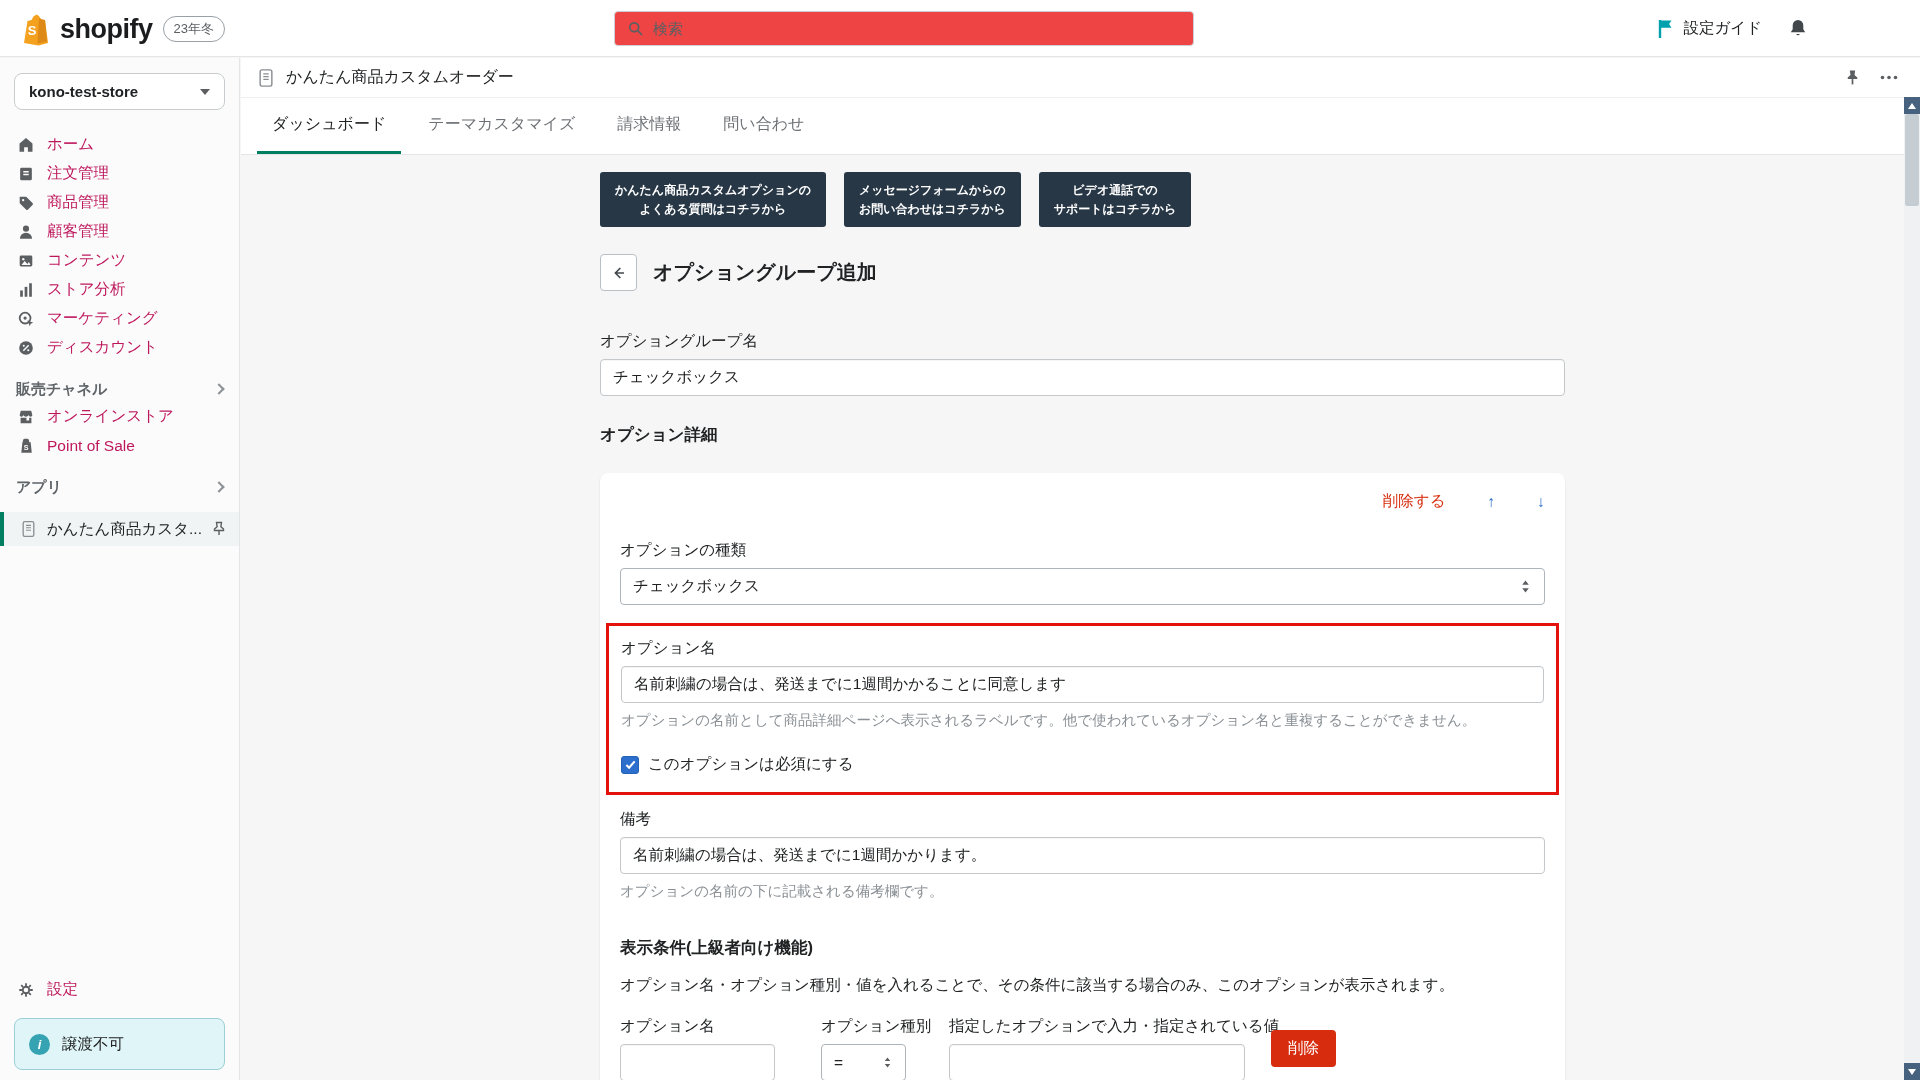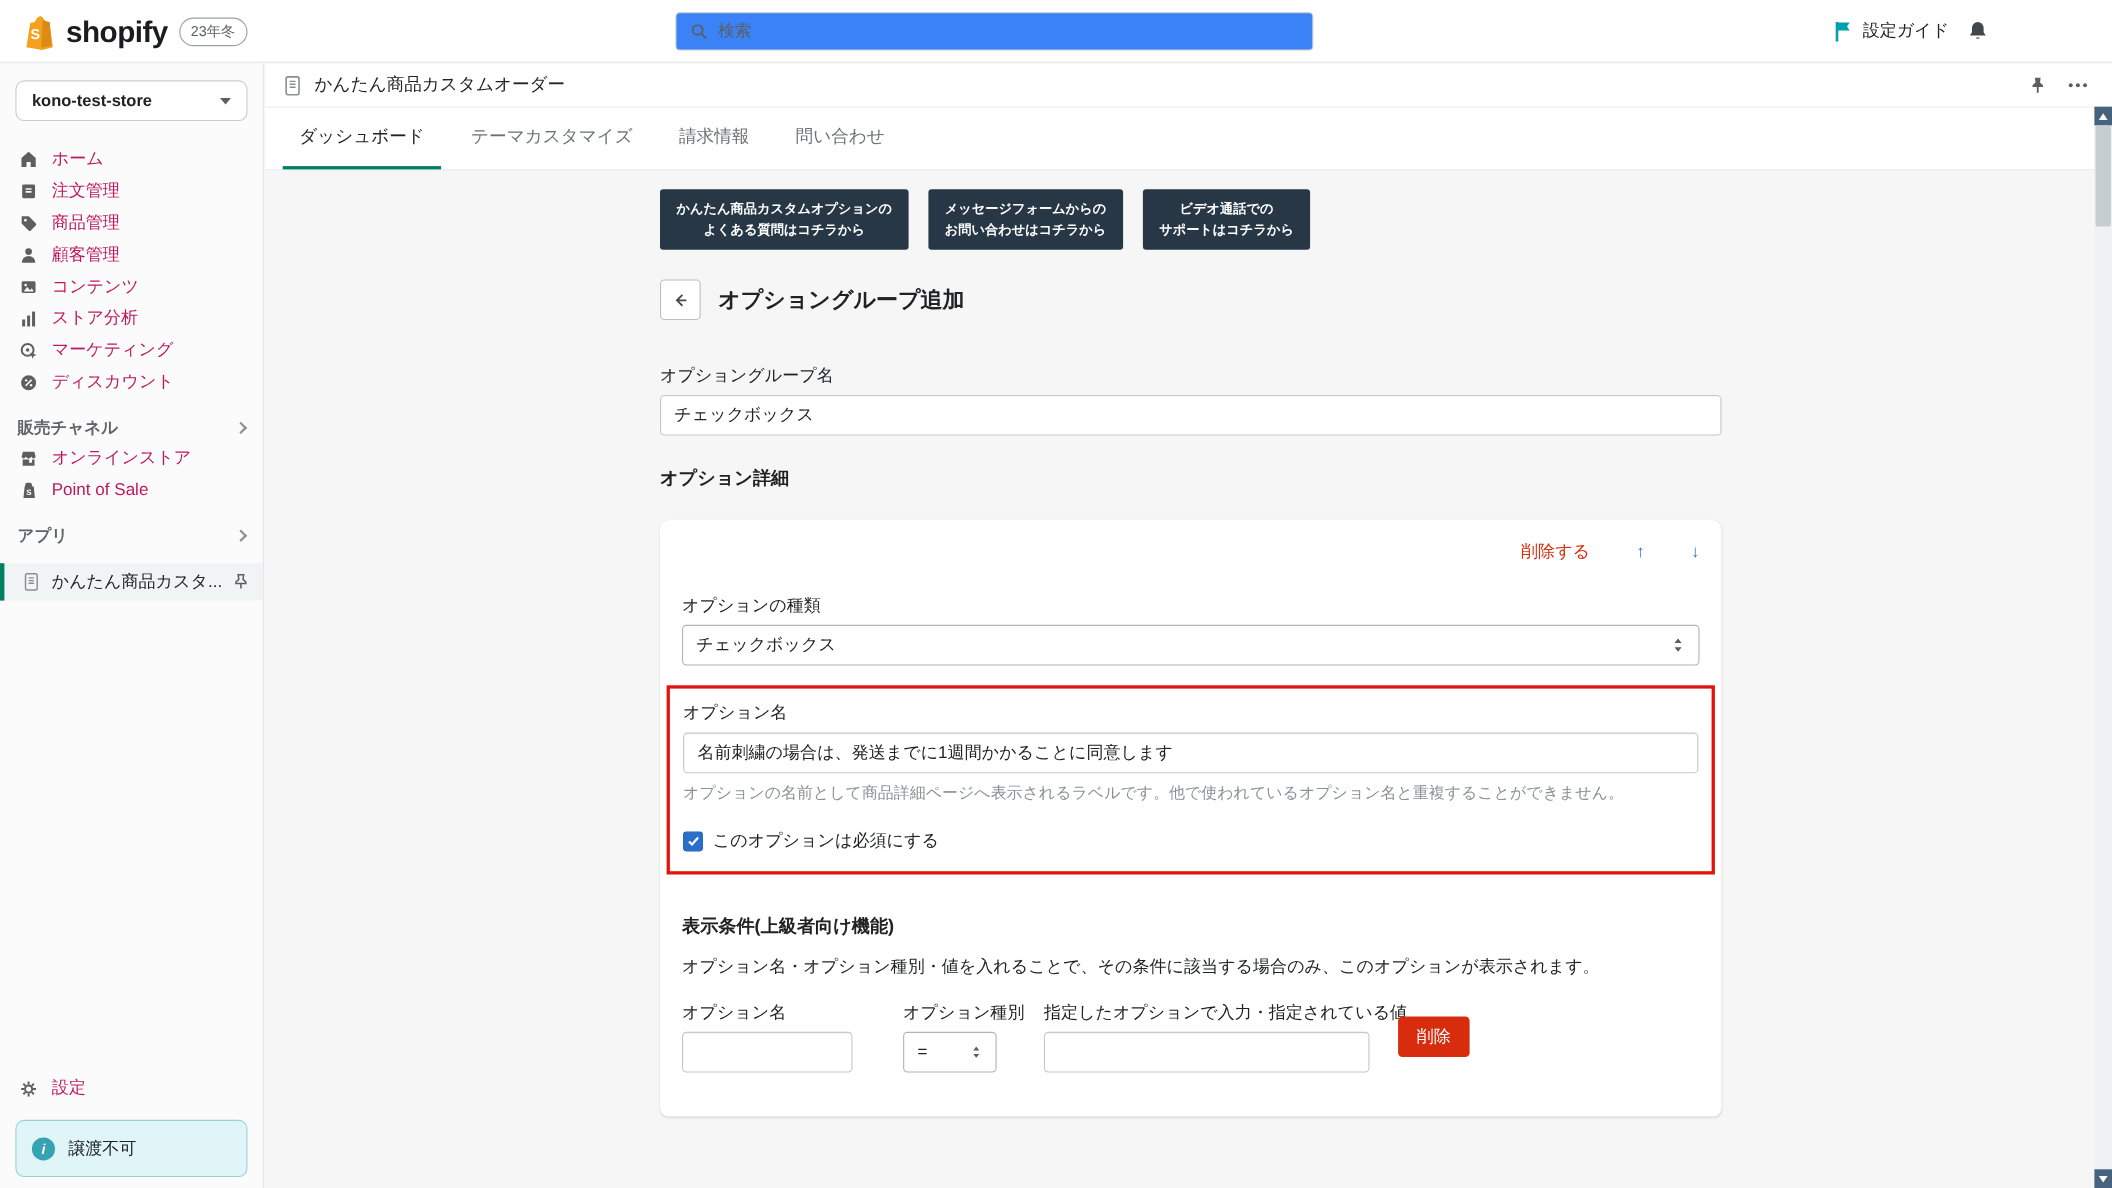--- a/index.html
+++ b/index.html
@@ -4,24 +4,24 @@
 <style>
   * { margin:0; padding:0; box-sizing:border-box; }
   html,body { width:1920px; height:1080px; overflow:hidden; }
   body { font-family:"Liberation Sans", sans-serif; background:#f6f6f7; color:#202223; position:relative; }
 
   
   .topbar { position:absolute; top:0; left:0; right:0; height:57px; background:#fff; border-bottom:1px solid #e3e5e7; z-index:10; }
   .logo-area { position:absolute; left:20px; top:12px; display:flex; align-items:center; gap:10px; }
   .wordmark { font-size:27px; font-weight:bold; color:#1a1c1d; letter-spacing:-0.5px; }
   .version-badge { border:1px solid #9aa0a5; border-radius:13px; padding:3px 10px; font-size:13px; color:#5c5f62; background:#fff; }
-  .search { position:absolute; left:614px; top:11px; width:580px; height:35px; background:#3b82f6; border:1px solid #ccd0d4; border-radius:4px; display:flex; align-items:center; padding:0 12px; gap:9px; }
+  .search { position:absolute; left:614px; top:11px; width:580px; height:35px; background:#ef4444; border:1px solid #ccd0d4; border-radius:4px; display:flex; align-items:center; padding:0 12px; gap:9px; }
   .search input { border:none; outline:none; background:transparent; font-size:15px; color:#202223; width:100%; font-family:inherit; }
   .search input::placeholder { color:#5c5f62; }
-  .topbar-right { position:absolute; right:112px; top:0; height:57px; display:flex; align-items:center; gap:16px; }
+  .topbar-right { position:absolute; right:112px; top:0; height:57px; display:flex; align-items:center; gap:26px; }
   .setup-guide { display:flex; align-items:center; gap:9px; font-size:15.5px; color:#202223; cursor:pointer; }
 
   
   .sidebar { position:absolute; top:58px; left:0; bottom:0; width:240px; background:#fbfbfb; border-right:1px solid #e3e5e7; display:flex; flex-direction:column; z-index:5; }
   .store-select { margin:15px 14px 8px; height:37px; background:#fff; border:1px solid #c9cccf; border-radius:8px; display:flex; align-items:center; justify-content:space-between; padding:0 14px; font-size:15px; font-weight:bold; color:#202223; cursor:pointer; }
   .caret-down { width:0; height:0; border-left:5px solid transparent; border-right:5px solid transparent; border-top:6px solid #5c5f62; }
   .nav { margin-top:12px; }
   .nav-item { height:29px; display:flex; align-items:center; gap:12px; padding:0 16px; font-size:15.5px; color:#be185d; cursor:pointer; }
   .nav-item .ico { width:19px; display:flex; justify-content:center; }
   .section-head { height:26px; margin-top:14px; display:flex; align-items:center; justify-content:space-between; padding:0 16px; font-size:15px; font-weight:bold; color:#5f6468; }
@@ -379,20 +379,25 @@
           <div class="check-row">
             <span class="checkbox">
               <svg width="13" height="11" viewBox="0 0 14 12">
                   <path d="M2.5 6.5 5.5 9.5 11.5 2.5" fill="none" stroke="#fff" stroke-width="2.2"></path>
                 </svg>
             </span>
             <span class="check-label">このオプションは必須にする</span>
           </div>
         </div>
 
+        <div class="note-group">
+          <div class="f-label">備考</div>
+          <input class="t-input" value="名前刺繍の場合は、発送までに1週間かかります。" style="">
+          <div class="help">オプションの名前の下に記載される備考欄です。</div>
+        </div>
 
         <div class="cond-heading">表示条件(上級者向け機能)</div>
         <div class="cond-desc">オプション名・オプション種別・値を入れることで、その条件に該当する場合のみ、このオプションが表示されます。</div>
 
         <div class="cond-row">
           <div class="cond-col1">
             <div class="f-label">オプション名</div>
             <input class="t-input" style="">
           </div>
           <div class="cond-col2">

